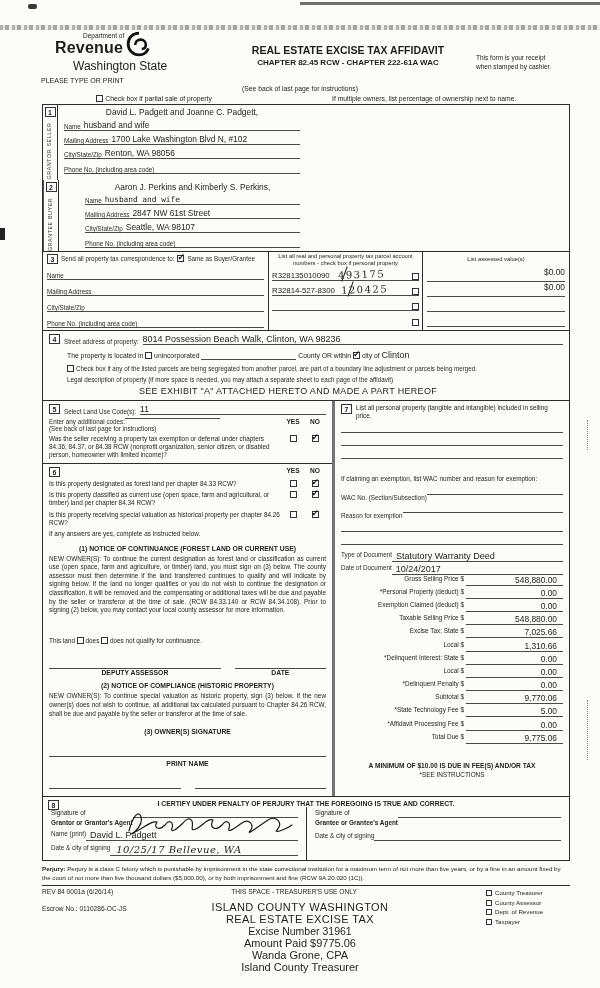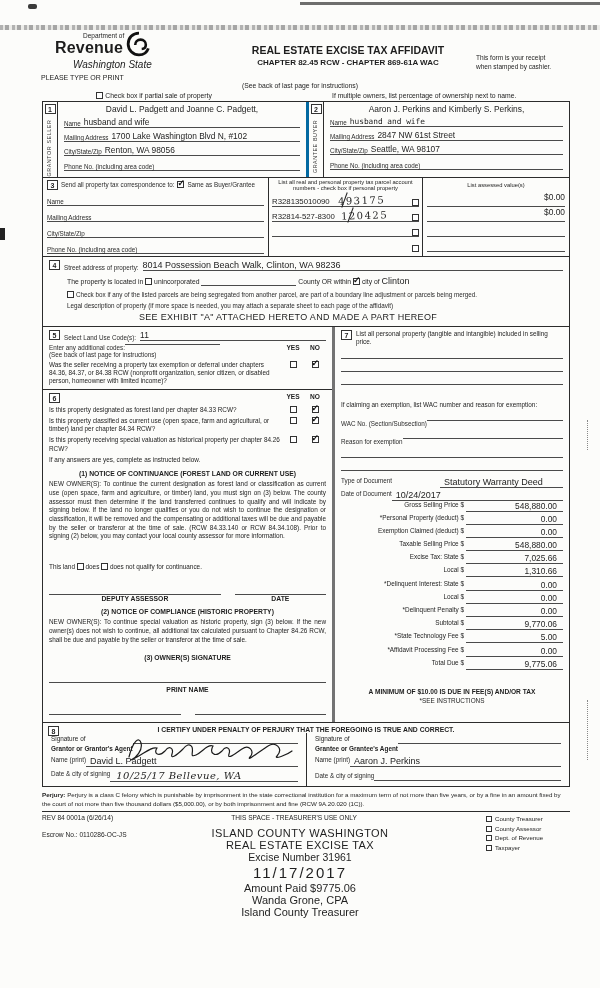--- a/index.html
+++ b/index.html
@@ -14,21 +14,21 @@
     background:repeating-linear-gradient(90deg,#8a8a8a 0 3px,#d8d8d4 3px 5px,#777 5px 9px,#e4e4e0 9px 12px); }
   .edge-blob { position:absolute; left:0; top:228px; width:5px; height:12px; background:#222; }
   .edge-dots { position:absolute; right:12px; width:1px; border-right:1px dotted #888; }
 
   .hdr { display:flex; padding:32px 14px 0 55px; }
   .logo-block { width:165px; }
   .dept { font-size:6.5px; padding-left:28px; }
   .rev-row { display:flex; align-items:flex-start; }
   .revenue { font-size:16px; font-weight:bold; letter-spacing:.2px; }
   .logo-swirl { margin-left:3px; margin-top:-8px; }
-  .wa { font-size:10px; font-style:italic; padding-left:18px; margin-top:-2px; }
+  .wa { font-size:12px; padding-left:18px; margin-top:-2px; }
   .please { font-size:7px; margin-top:4px; margin-left:-14px; }
   .title-block { flex:1; text-align:center; padding-top:12px; }
   .title { font-size:10.5px; font-weight:bold; }
   .subtitle { font-size:8px; font-weight:bold; margin-top:2px; }
   .receipt { width:110px; font-size:6.5px; text-align:left; padding-top:22px; line-height:1.35; }
 
   .banner { text-align:center; font-size:7.3px; font-weight:bold; margin-top:4px; }
   .banner-sub { text-align:center; font-size:6.8px; margin-top:1px; }
   .pre-row { display:flex; font-size:6.8px; margin:3px 30px 2px 30px; }
   .pre-row .lcell { width:46%; text-align:center; }
@@ -48,23 +48,23 @@
   .hand { font-family:"DejaVu Serif", serif; font-style:italic; font-size:10px; letter-spacing:.5px; }
   .hand2 { font-family:"DejaVu Serif", serif; font-size:10px; letter-spacing:1.5px; transform:rotate(-2deg); display:inline-block; }
 
   .numbox { display:inline-block; min-width:11px; height:10px; border:1px solid #333; font-size:7px; font-weight:bold;
     text-align:center; line-height:10px; padding:0 1px; background:#fff; flex:none; }
 
   .cb { display:inline-block; width:7px; height:7px; border:1px solid #333; position:relative; vertical-align:-1px; flex:none; background:#fff; }
   .cb .mark { position:absolute; top:-4px; left:-1px; font-size:9px; font-weight:bold; color:#111; }
 
   
-  .parties { display:flex; }
+  .parties { display:flex;flex-direction:column; }
   .party { width:50%; display:flex; }
-  .party + .party { border-left:3px solid #0369a1; }
+  .party + .party { border-left:1px solid #0369a1;gap:20px; }
   .numcol { width:15px; border-right:1px solid #2c2c2c; display:flex; flex-direction:column; align-items:center; padding-top:2px; }
   .vlabel { margin-top:6px; writing-mode:vertical-rl; transform:rotate(180deg); font-size:5.3px; letter-spacing:.6px; color:#333; line-height:1.1; display:flex; gap:2px; }
   .fields { flex:1; padding:2px 6px 2px 6px; }
   .frow { display:flex; align-items:flex-end; margin-top:3px; }
   .frow .lbl { padding-right:3px; white-space:nowrap; }
   .name1 { text-align:center; font-size:8.4px; }
 
   
   .sec3 { display:flex; }
   .s3a { width:225px; padding:2px 4px; }
@@ -148,21 +148,21 @@
             <path d="M12 2 C6 2 2 6.5 2 12 s4.5 10 10 10 c4.2 0 7.4-2.4 8.6-6" fill="none" stroke="#111" stroke-width="2.6"></path>
             <path d="M8.5 13 c0-3 2-5 5-5 2.8 0 4.8 2 4.8 4.6 0 2-1.4 3.8-3.8 4" fill="none" stroke="#111" stroke-width="2.4"></path>
           </svg>
         </span>
       </div>
       <div class="wa">Washington State</div>
       <div class="please">PLEASE TYPE OR PRINT</div>
     </div>
     <div class="title-block">
       <div class="title">REAL ESTATE EXCISE TAX AFFIDAVIT</div>
-      <div class="subtitle">CHAPTER 82.45 RCW - CHAPTER 869-61A WAC</div>
+      <div class="subtitle">CHAPTER 82.45 RCW - CHAPTER 222-61A WAC</div>
     </div>
     <div class="receipt">
       <div>This form is your receipt</div>
       <div>when stamped by cashier.</div>
     </div>
   </div>
 
   <div class="banner-sub">(See back of last page for instructions)</div>
 
   <div class="pre-row">
@@ -422,21 +422,21 @@
           </div>
         <div class="flex" style="margin-top:11px;">
             <span class="lbl">Reason for exemption</span>
             <span class="ul flex1"></span>
           </div>
         <div class="blankline"></div>
         <div class="blankline"></div>
 
         <div class="flex" style="margin-top:6px;">
             <span class="lbl">Type of Document</span>
-            <span class="ul flex1 big" style="padding-left:4px;margin-left:48px;">Statutory Warranty Deed</span>
+            <span class="ul flex1 big" style="padding-left:4px;">Statutory Warranty Deed</span>
           </div>
         <div class="flex" style="margin-top:2px;">
             <span class="lbl">Date of Document</span>
             <span class="ul flex1 big" style="padding-left:4px;">10/24/2017</span>
           </div>
 
         <div class="mrow">
             <span class="ml">Gross Selling Price $</span>
             <span class="mv">548,880.00</span>
           </div>
@@ -521,24 +521,20 @@
             </div>
         </div>
         <div class="half">
           <div class="flex">
             <div class="siglbl">
               <span>Signature of</span><br>
               <span class="b">Grantee or Grantee's Agent</span>
             </div>
             <div class="sigline flex1"></div>
           </div>
-          <div class="flex" style="margin-top:3px;">
-              <span class="lbl">Name (print)</span>
-              <span class="ul flex1 big" style="padding-left:4px;">Aaron J. Perkins</span>
-            </div>
           <div class="flex" style="margin-top:5px;">
               <span class="lbl">Date &amp; city of signing</span>
               <span class="ul flex1" style="height:9px;"></span>
             </div>
         </div>
       </div>
     </div>
   </div>
 
   <p class="perjury">
@@ -573,19 +569,18 @@
 
   <div class="stamp-area">
     <div class="escrow">
       <span>Escrow No.:</span>
       <span>0110286-OC-JS</span>
     </div>
     <div class="stamp">
       <div class="s1">ISLAND COUNTY WASHINGTON</div>
       <div class="s2">REAL ESTATE EXCISE TAX</div>
       <div class="s3">Excise Number 31961</div>
-      <div class="s4">11/17/2017</div>
       <div class="s5">Amount Paid $9775.06</div>
       <div class="s6">Wanda Grone, CPA</div>
       <div class="s7">Island County Treasurer</div>
     </div>
   </div>
 </div>
 
 </body></html>

